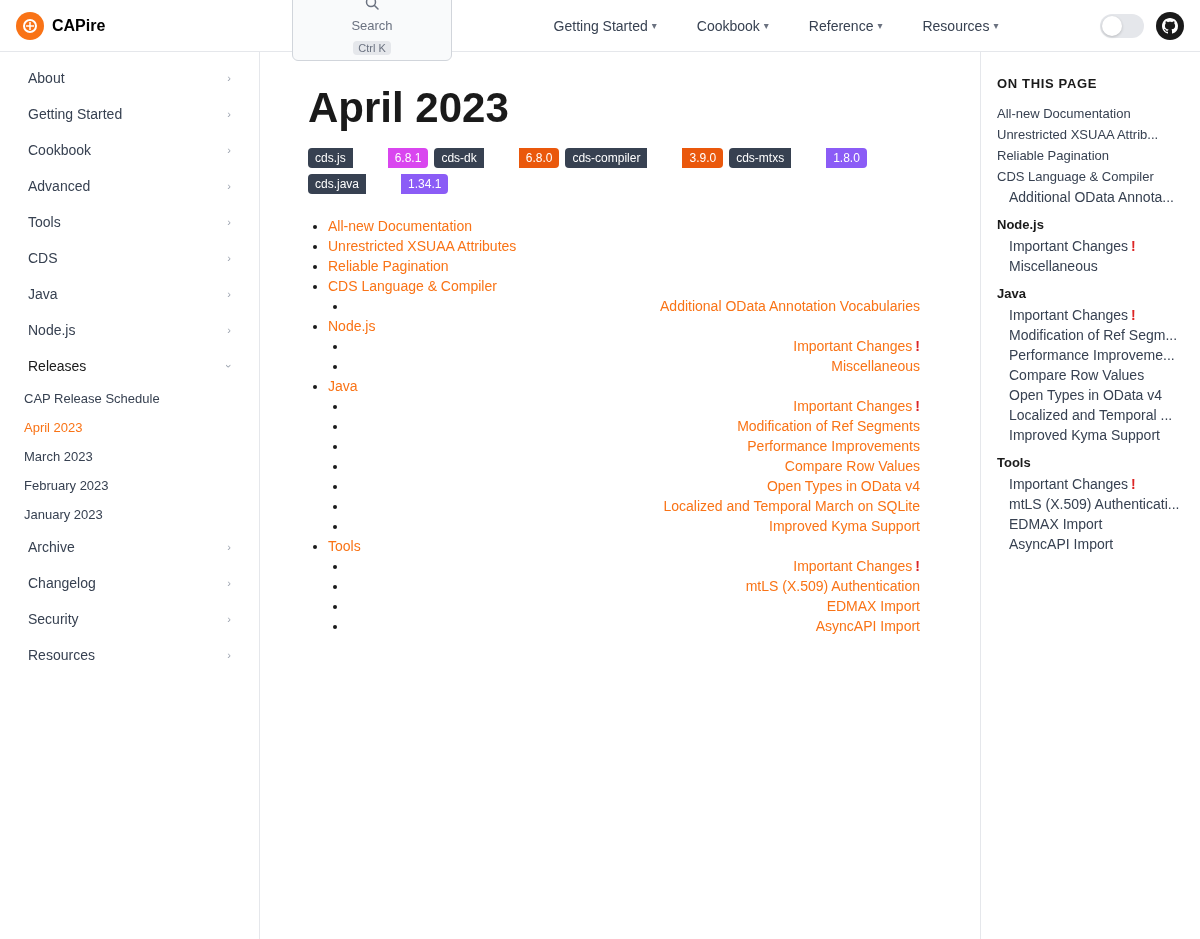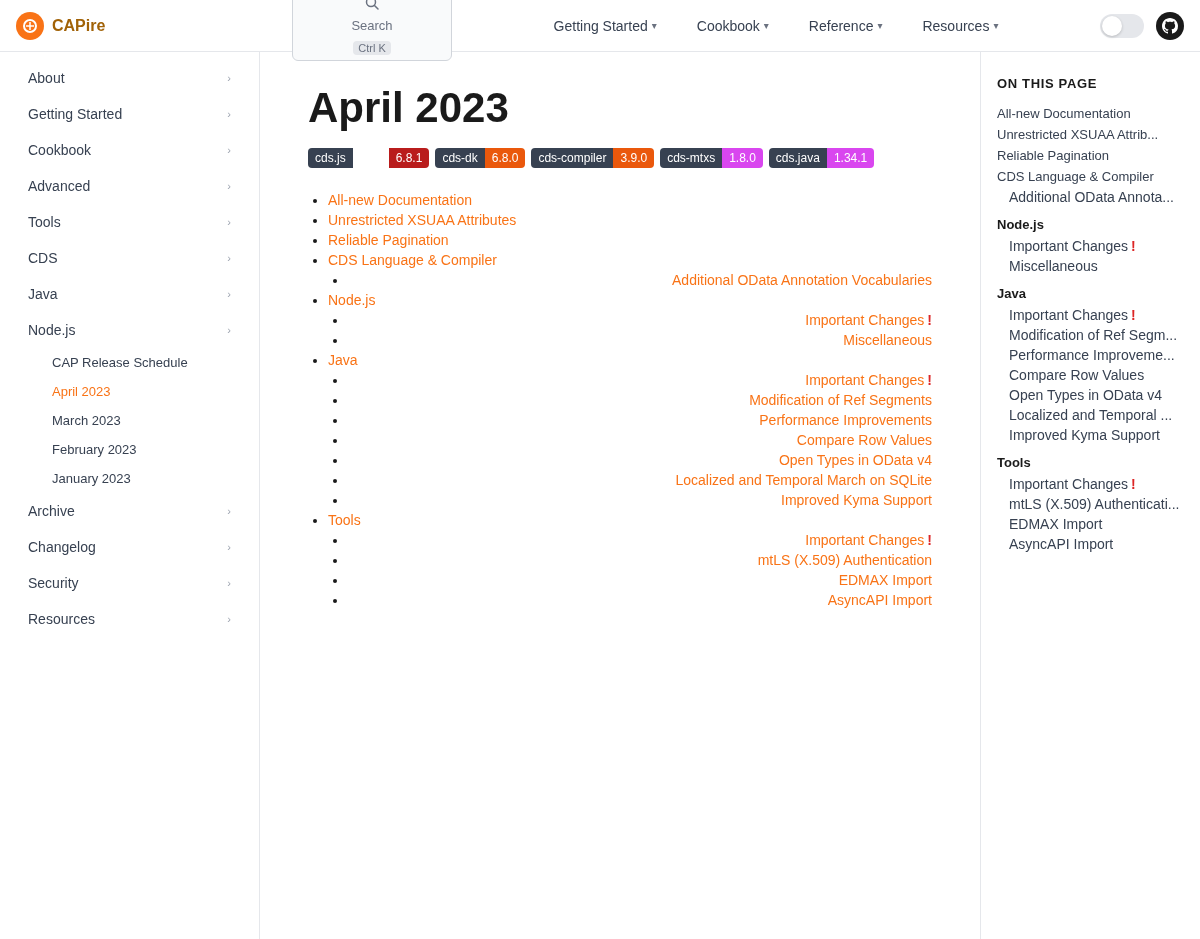--- a/index.html
+++ b/index.html
@@ -5,21 +5,21 @@
     * { box-sizing: border-box; margin: 0; padding: 0; }
     body { font-family: -apple-system, BlinkMacSystemFont, 'Segoe UI', sans-serif; font-size: 14px; background: #fff; color: #1a1a1a; display: flex; flex-direction: column; height: 100vh; }
 
     
     .topnav {
       display: flex; align-items: center; padding: 0 16px; height: 52px;
       border-bottom: 1px solid #e5e7eb; background: #fff; position: fixed; top: 0; left: 0; right: 0; z-index: 100;
     }
     .topnav-left { display: flex; align-items: center; gap: 8px; width: 260px; }
     .logo-icon { width: 28px; height: 28px; background: #f97316; border-radius: 50%; display: flex; align-items: center; justify-content: center; font-size: 12px; color: white; font-weight: bold; }
-    .logo-text { font-size: 16px; font-weight: 600; color: #a16207; }
+    .logo-text { font-size: 16px; font-weight: 600; color: #000000; }
     .topnav-center { display: flex; align-items: center; gap: 24px; flex: 1; justify-content: center; }
     .nav-link { display: flex; align-items: center; gap: 4px; color: #374151; font-size: 14px; cursor: pointer; padding: 4px 8px; border-radius: 4px; }
     .nav-chevron { font-size: 10px; color: #6b7280; }
     .topnav-right { display: flex; align-items: center; gap: 12px; }
     .theme-toggle { width: 44px; height: 24px; background: #e5e7eb; border-radius: 12px; cursor: pointer; position: relative; }
     .theme-toggle-knob { width: 20px; height: 20px; background: #fff; border-radius: 50%; position: absolute; top: 2px; left: 2px; box-shadow: 0 1px 3px rgba(0,0,0,0.2); }
     .github-icon { width: 28px; height: 28px; border-radius: 50%; background: #1a1a1a; display: flex; align-items: center; justify-content: center; cursor: pointer; }
 
     .search-bar {
       display: flex; align-items: center; gap: 8px; border: 1px solid #d1d5db; border-radius: 6px;
@@ -36,53 +36,53 @@
       width: 260px; min-width: 260px; border-right: 1px solid #e5e7eb;
       overflow-y: auto; background: #fff; padding: 8px 0;
     }
     .sidebar-item {
       display: flex; align-items: center; justify-content: space-between;
       padding: 10px 28px; cursor: pointer; color: #374151; font-size: 14px;
     }
     .sidebar-chevron { font-size: 11px; color: #9ca3af; }
     .sidebar-chevron.open { transform: rotate(90deg); }
     .sidebar-subitem {
-      padding: 7px 16px 7px 24px; cursor: pointer; color: #374151; font-size: 13px; margin-left: 28px;
+      padding: 7px 16px 7px 24px; cursor: pointer; color: #374151; font-size: 13px;
     }
     .sidebar-subitem.active { color: #f97316; font-weight: 500; }
 
     
     .main-content {
       flex: 1; overflow-y: auto; padding: 32px 48px; max-width: 760px;
     }
 
     .page-title { font-size: 42px; font-weight: 700; color: #1a1a1a; margin-bottom: 16px; }
 
     .badges { display: flex; gap: 6px; flex-wrap: wrap; margin-bottom: 24px; }
-    .badge { display: inline-flex; align-items: center; border-radius: 4px; overflow: hidden; font-size: 12px; font-weight: 500; }
+    .badge { display: inline-flex; align-items: center; border-radius: 4px; overflow: hidden; font-size: 12px; font-weight: 500; gap: 35px; }
     .badge-name { background: #374151; color: #fff; padding: 3px 7px; }
-    .badge-version-green { background: #b91c1c; color: #fff; padding: 3px 7px; margin-left: 36px; }
+    .badge-version-green { background: #d946ef; color: #fff; padding: 3px 7px; }
     .badge-version-orange { background: #ea580c; color: #ffffff; padding: 3px 7px; }
-    .badge-version-blue { background: #d946ef; color: #fff; padding: 3px 7px; }
+    .badge-version-blue { background: #8b5cf6; color: #fff; padding: 3px 7px; }
 
     .intro-text { color: #374151; line-height: 1.7; margin-bottom: 28px; }
     .intro-text em { font-style: italic; }
 
     .toc-title { font-size: 18px; font-weight: 600; margin-bottom: 12px; color: #1a1a1a; }
     .toc-list { list-style: disc; padding-left: 20px; }
     .toc-list li { margin-bottom: 4px; }
     .toc-sublist { list-style: disc; padding-left: 20px; margin-top: 4px; text-align: right; }
     .toc-sublist li { margin-bottom: 4px; }
     .toc-link { color: #f97316; text-decoration: none; font-size: 14px; }
     .exclamation { color: #dc2626; font-weight: bold; margin-left: 3px; }
 
     
     .right-panel {
       width: 220px; min-width: 220px; border-left: 1px solid #e5e7eb;
-      padding: 24px 16px; overflow-y: auto; background: #fff;
+      padding: 24px 16px; overflow-y: auto; background: #fff; margin-left: 12px;
     }
     .right-panel-title { font-size: 13px; font-weight: 700; color: #1a1a1a; margin-bottom: 12px; text-transform: uppercase; letter-spacing: 0.05em; }
     .right-panel-section { margin-bottom: 8px; }
     .right-panel-link { display: block; color: #374151; font-size: 13px; padding: 3px 0; cursor: pointer; }
     .right-panel-sublink { display: block; color: #374151; font-size: 14px; padding: 2px 0 2px 12px; cursor: pointer; }
     .right-panel-category { font-size: 13px; font-weight: 600; color: #1a1a1a; margin-top: 10px; margin-bottom: 4px; }
   </style>
 </head>
 <body>
 
@@ -167,20 +167,24 @@
     </div>
     <div class="sidebar-item">
       <span>Java</span>
       <span class="sidebar-chevron">›</span>
     </div>
     <div class="sidebar-item">
       <span>Node.js</span>
       <span class="sidebar-chevron">›</span>
     </div>
 
+    <div class="sidebar-item" style="color: #1a1a1a;">
+      <span>Releases</span>
+      <span class="sidebar-chevron open">›</span>
+    </div>
     <div class="sidebar-subitem">
       <span>CAP Release Schedule</span>
     </div>
     <div class="sidebar-subitem active">
       <span>April 2023</span>
     </div>
     <div class="sidebar-subitem">
       <span>March 2023</span>
     </div>
     <div class="sidebar-subitem">

